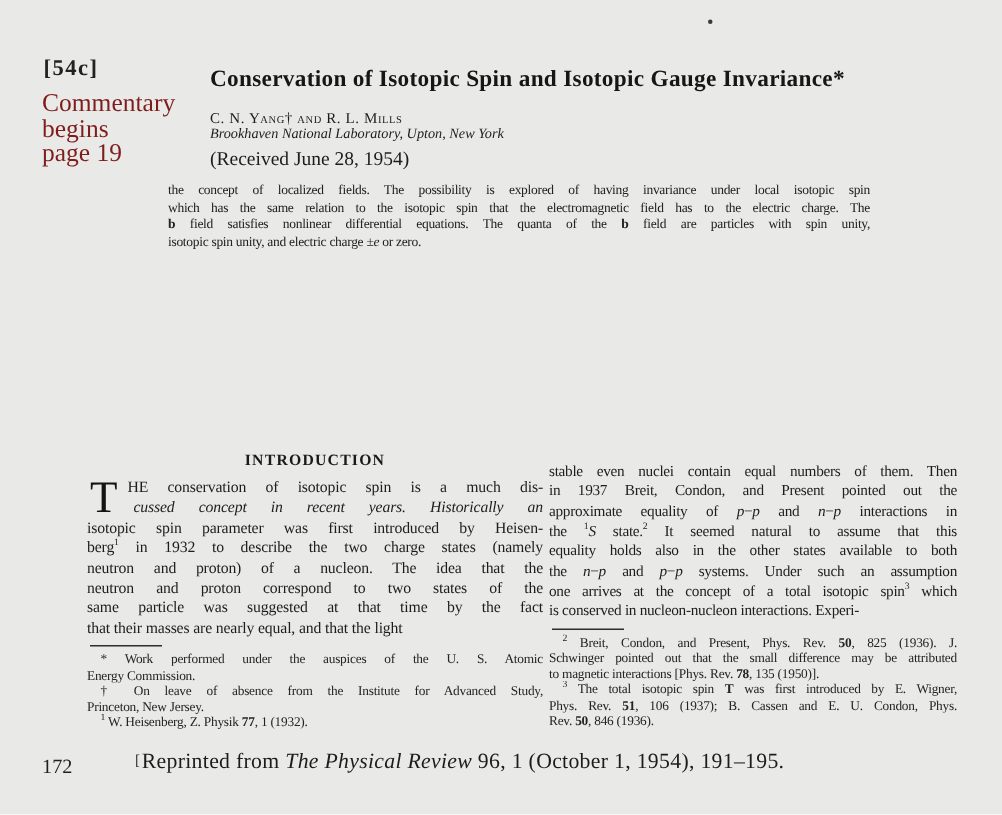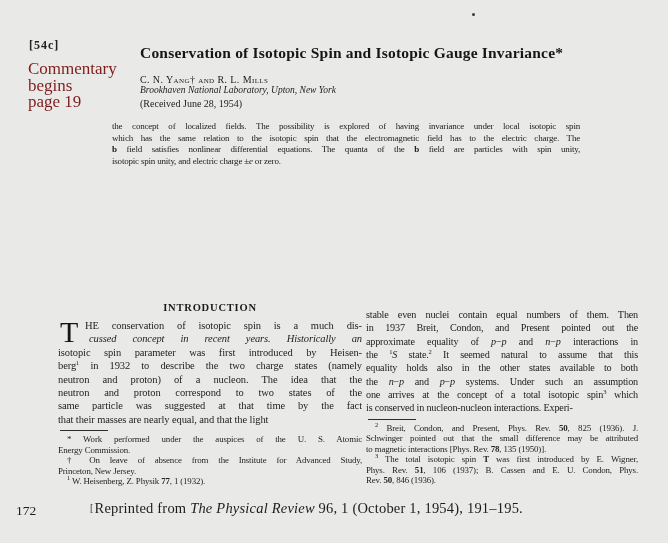--- a/index.html
+++ b/index.html
@@ -9,32 +9,32 @@
     height: 543px;
     background: #e9e9e8;
     font-family: "Liberation Serif", serif;
     color: #1c1c1c;
     overflow: hidden;
   }
   .speck { position: absolute; left: 472px; top: 13px; width: 3px; height: 3px; background: #3a3a3a; border-radius: 50%; }
 
   .corner-label {
     position: absolute; left: 29px; top: 38px;
-    font-size: 12px; font-weight: bold; letter-spacing: 1px; color: #222;
+    font-size: 15px; font-weight: bold; letter-spacing: 1px; color: #222;
   }
   .margin-note {
     position: absolute; left: 28px; top: 61px;
     font-size: 17px; line-height: 16.5px; color: #7f1d1d;
   }
 
   .paper-header { position: absolute; left: 140px; top: 44px; width: 505px; text-align: left; }
   .title { font-size: 15.5px; font-weight: bold; letter-spacing: 0.2px; color: #161616; }
   .authors { margin-top: 12px; font-size: 10px; font-variant: small-caps; letter-spacing: 0.4px; }
   .affiliation { font-style: italic; font-size: 9.5px; margin-top: 0; }
-  .received { font-size: 10px; margin-top: 3px; }
+  .received { font-size: 13px; margin-top: 3px; }
 
   .abstract {
     position: absolute; left: 112px; top: 121px; width: 468px;
     font-size: 9px; line-height: 11.6px; letter-spacing: -0.2px; color: #222;
   }
 
   .jline {
     text-align: justify;
     text-align-last: justify;
     white-space: nowrap;
@@ -56,21 +56,21 @@
   .col-right .body-lines { font-size: 10.2px; letter-spacing: -0.2px; line-height: 13.35px; }
   .dropcap {
     position: absolute; left: 2px; top: 0px;
     font-size: 30px; line-height: 26px; color: #141414;
   }
   .fn-rule { width: 48px; border-top: 1.3px solid #2e2e2e; margin: 4px 0 3px 2px; }
   .footnote-lines { font-size: 8.9px; line-height: 10.5px; letter-spacing: -0.15px; color: #242424; }
 
   sup { font-size: 6.5px; vertical-align: super; line-height: 0; }
 
-  .page-number { position: absolute; left: 16px; top: 503px; font-size: 13.5px; color: #1f1f1f; }
+  .page-number { position: absolute; left: 28px; top: 503px; font-size: 13.5px; color: #1f1f1f; }
   .reprint-line { position: absolute; left: 90px; top: 500px; font-size: 14.5px; letter-spacing: 0.2px; color: #1c1c1c; }
   .reprint-line .mark { font-size: 10px; vertical-align: 2px; margin-right: 1px; color: #333; }
 </style>
 </head>
 <body>
 
 <div class="page">
 
   <div class="speck"></div>
 

